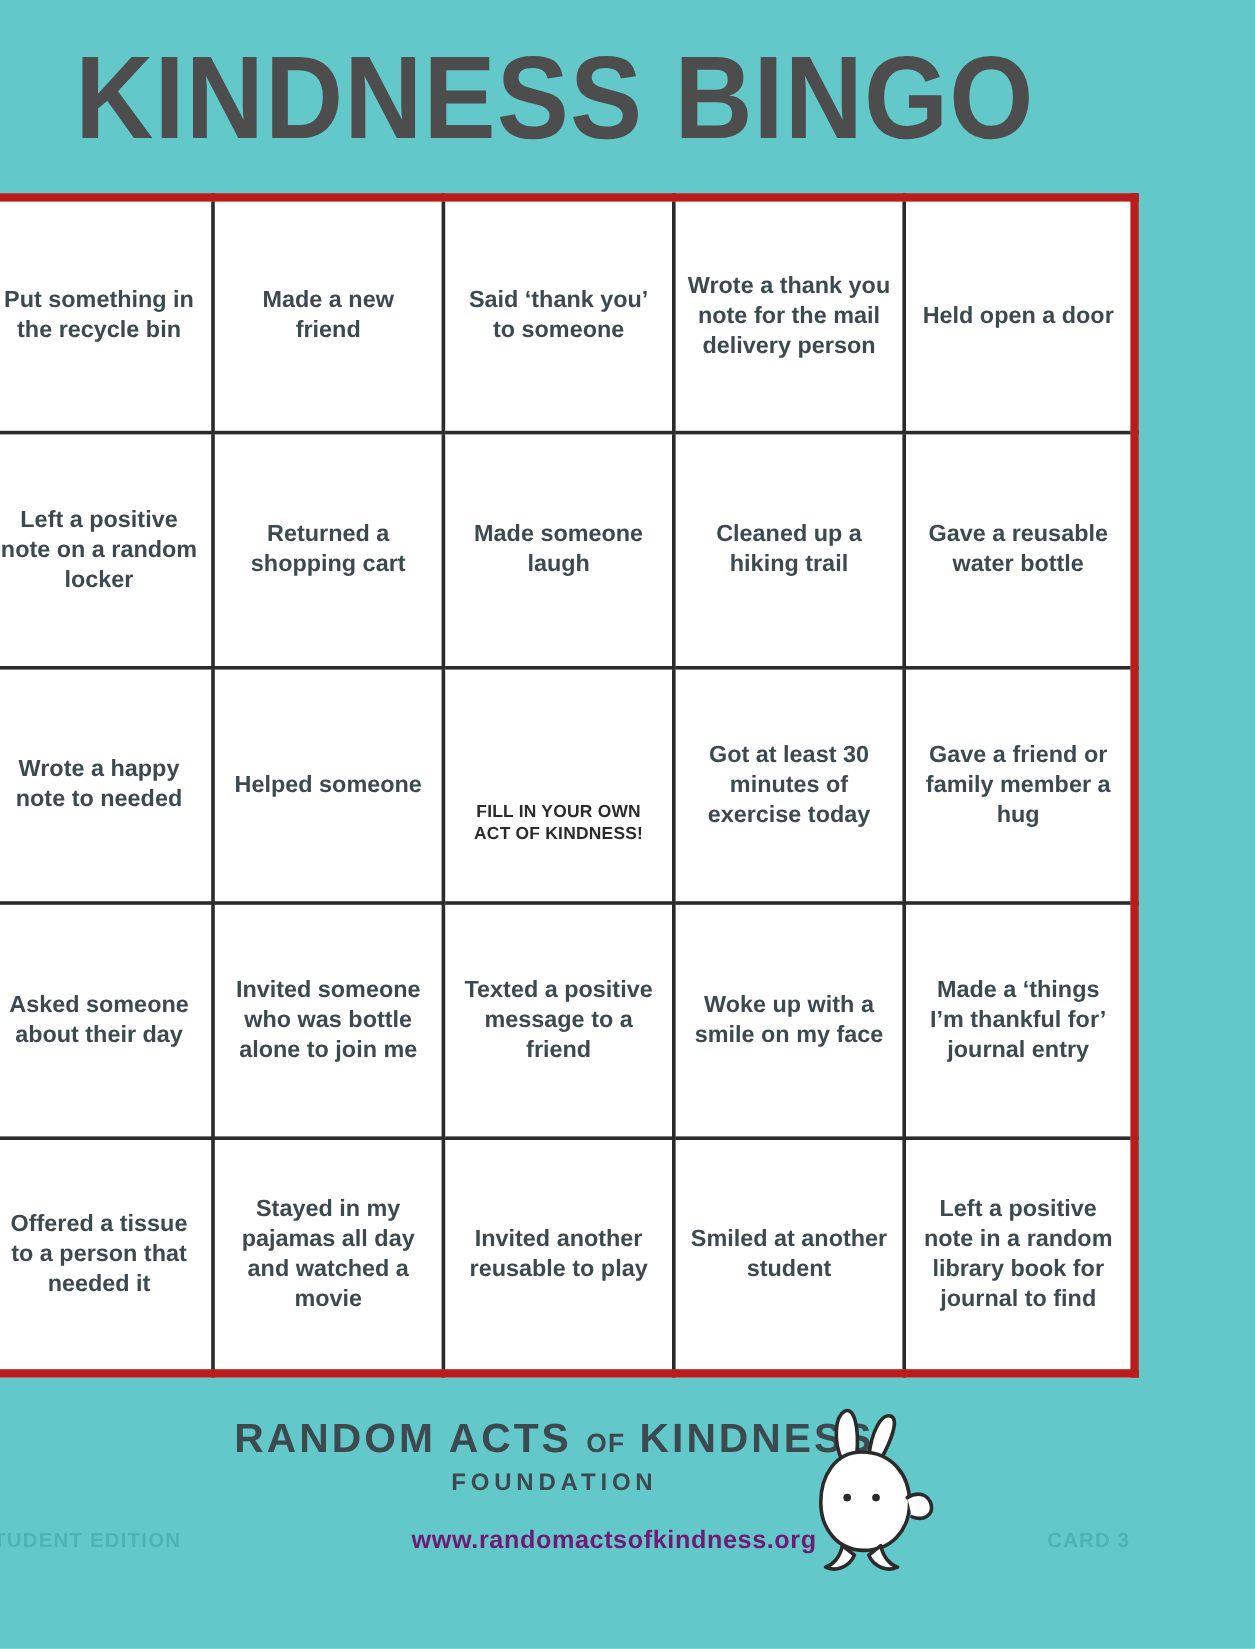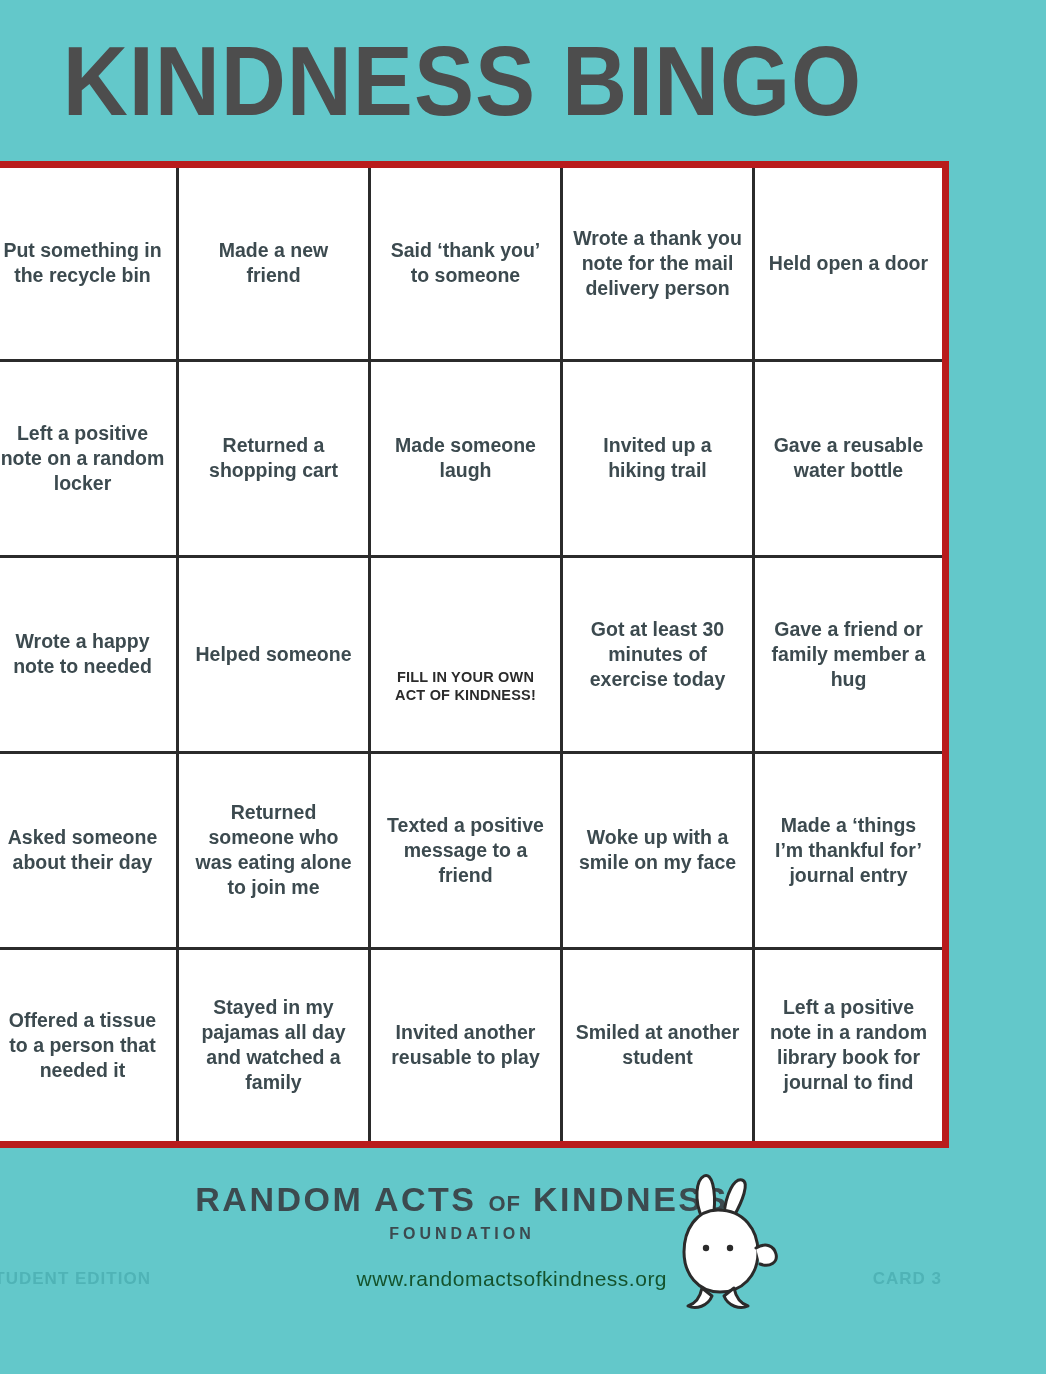--- a/index.html
+++ b/index.html
@@ -81,43 +81,43 @@
     color: #3c4a4f;
     text-align: center;
     white-space: nowrap;
   }
   .brand .of {
     font-size: 22px;
     letter-spacing: 1px;
   }
   .brand-sub {
     margin-top: 6px;
-    font-size: 16px;
+    font-size: 20px;
     font-weight: 700;
     letter-spacing: 4px;
     color: #3c4a4f;
     text-align: center;
   }
   .bottom-row {
     width: 960px;
     margin-top: 24px;
     display: flex;
     align-items: center;
     justify-content: space-between;
   }
   .edition {
     font-size: 17px;
     font-weight: 700;
     letter-spacing: 1px;
     color: #4fb3b6;
   }
   .url {
     font-size: 21px;
-    font-weight: 400;
-    color: #14532d;
+    font-weight: 700;
+    color: #701a75;
     letter-spacing: 0.5px;
   }
   .card-no {
     font-size: 17px;
     font-weight: 700;
     letter-spacing: 1px;
     color: #4fb3b6;
   }
   .mascot {
     position: absolute;
@@ -158,21 +158,21 @@
         <td>
               <span class="cell-text">Left a positive note on a random locker</span>
             </td>
         <td>
               <span class="cell-text">Returned a shopping cart</span>
             </td>
         <td>
               <span class="cell-text">Made someone laugh</span>
             </td>
         <td>
-              <span class="cell-text">Invited up a hiking trail</span>
+              <span class="cell-text">Cleaned up a hiking trail</span>
             </td>
         <td>
               <span class="cell-text">Gave a reusable water bottle</span>
             </td>
       </tr>
       <tr>
         <td>
               <span class="cell-text">Wrote a happy note to needed</span>
             </td>
         <td>
@@ -186,38 +186,38 @@
             </td>
         <td>
               <span class="cell-text">Gave a friend or family member a hug</span>
             </td>
       </tr>
       <tr>
         <td>
               <span class="cell-text">Asked someone about their day</span>
             </td>
         <td>
-              <span class="cell-text">Returned someone who was eating alone to join me</span>
+              <span class="cell-text">Invited someone who was bottle alone to join me</span>
             </td>
         <td>
               <span class="cell-text">Texted a positive message to a friend</span>
             </td>
         <td>
               <span class="cell-text">Woke up with a smile on my face</span>
             </td>
         <td>
               <span class="cell-text">Made a ‘things I’m thankful for’ journal entry</span>
             </td>
       </tr>
       <tr>
         <td>
               <span class="cell-text">Offered a tissue to a person that needed it</span>
             </td>
         <td>
-              <span class="cell-text">Stayed in my pajamas all day and watched a family</span>
+              <span class="cell-text">Stayed in my pajamas all day and watched a movie</span>
             </td>
         <td>
               <span class="cell-text">Invited another reusable to play</span>
             </td>
         <td>
               <span class="cell-text">Smiled at another student</span>
             </td>
         <td>
               <span class="cell-text">Left a positive note in a random library book for journal to find</span>
             </td>

